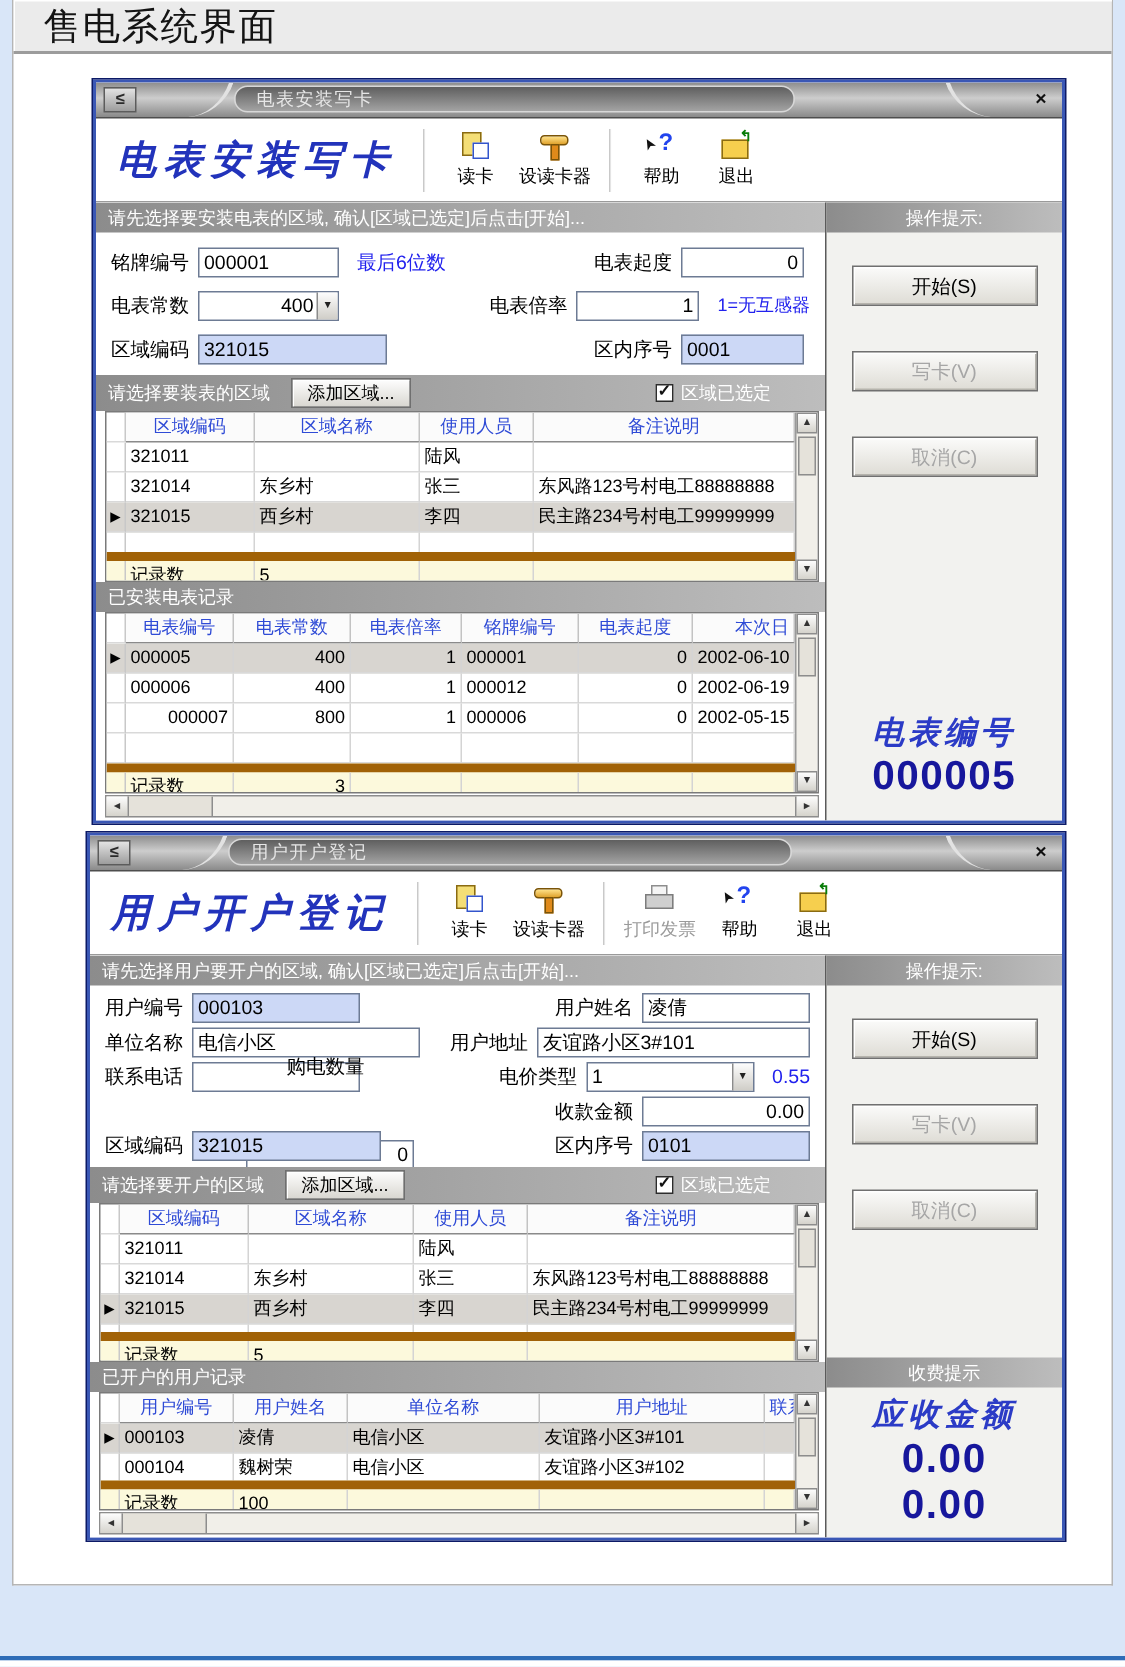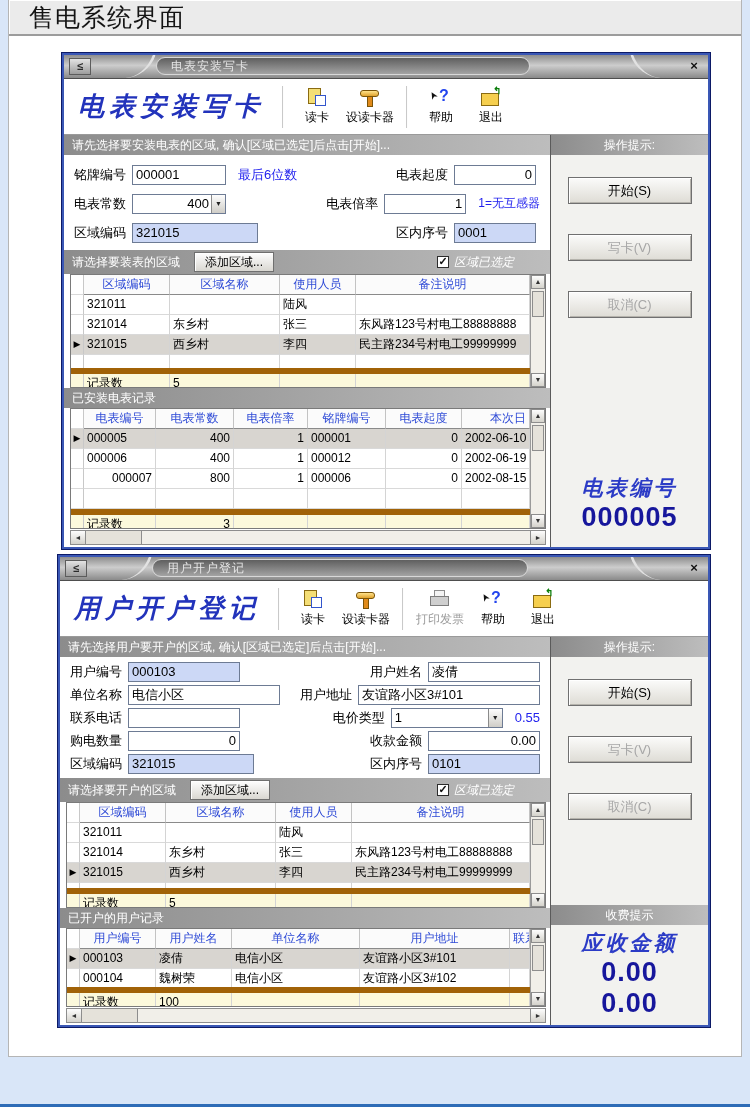--- a/index.html
+++ b/index.html
@@ -61,21 +61,21 @@
   .fin.num { text-align:right; }
   .hint { color:#2222ee; font-size:13px; margin-left:12px; white-space:nowrap; }
   .combo { position:relative; display:inline-block; }
   .combo .fin { width:100%; padding-right:16px; }
   .combo-arrow { position:absolute; right:1px; top:1px; bottom:1px; width:14px; background:linear-gradient(#fdfdfd,#cfcdc7); border-left:1px solid #8b8b8b; font-size:7px; color:#222; display:flex; align-items:center; justify-content:center; }
 
   
   .addbtn { height:20px; padding:0 10px; margin-left:14px; background:linear-gradient(#fefefe,#d9d7d1); border:1px solid #6f6f6f; box-shadow:inset 1px 1px 0 #fff; color:#000; font-size:12px; line-height:18px; }
   .cb { width:12px; height:12px; background:#fff; border:1px solid #2c2c2c; margin-left:auto; margin-right:5px; display:flex; align-items:center; justify-content:center; font-size:11px; font-weight:bold; color:#111; }
   .cb.on::after { content:"✓"; margin-top:-2px; }
-  .cb-label { color:#fff; font-size:12px; margin-right:28px;font-style:italic; }
+  .cb-label { color:#fff; font-size:12px; margin-right:28px; }
 
   
   .grid { margin:0 4px 0 6px; border:1px solid #7a7a7a; background:#fff; display:flex; overflow:hidden; }
   .g-cols { flex:1; min-width:0; display:flex; flex-direction:column; overflow:hidden; }
   .g-row { display:flex; flex:0 0 20px; height:20px; }
   .g-body { flex:1; overflow:hidden; display:flex; flex-direction:column; }
   .g-cell { font-size:12px; line-height:19px; padding:0 3px; border-right:1px solid #d4d4d4; border-bottom:1px solid #d9d9d9; white-space:nowrap; overflow:hidden; }
   .g-head .g-cell { color:#2f4bd6; text-align:center; background:#fbfbfb; border-bottom:1px solid #8a8a8a; border-right:1px solid #c3c3c3; }
   .g-sel { flex:0 0 13px; border-right:1px solid #c8c8c8; border-bottom:1px solid #d9d9d9; font-size:9px; line-height:19px; text-align:center; color:#000; }
   .g-row.sel .g-cell, .g-row.sel .g-sel { background:#d8d5d0; }
@@ -282,21 +282,21 @@
                 <div class="g-cell" style="flex: 0 0 76px; min-width: 0px; text-align: right;">0</div>
                 <div class="g-cell" style="flex: 1 1 auto; min-width: 0px; text-align: left;">2002-06-19</div>
               </div>
               <div class="g-row">
                 <div class="g-sel"></div>
                 <div class="g-cell" style="flex: 0 0 72px; min-width: 0px; text-align: right;">000007</div>
                 <div class="g-cell" style="flex: 0 0 78px; min-width: 0px; text-align: right;">800</div>
                 <div class="g-cell" style="flex: 0 0 74px; min-width: 0px; text-align: right;">1</div>
                 <div class="g-cell" style="flex: 0 0 78px; min-width: 0px; text-align: left;">000006</div>
                 <div class="g-cell" style="flex: 0 0 76px; min-width: 0px; text-align: right;">0</div>
-                <div class="g-cell" style="flex: 1 1 auto; min-width: 0px; text-align: left;">2002-08-15</div>
+                <div class="g-cell" style="flex: 1 1 auto; min-width: 0px; text-align: left;">2002-05-15</div>
               </div>
               <div class="g-row">
                 <div class="g-sel"></div>
                 <div class="g-cell" style="flex: 0 0 72px; min-width: 0px; text-align: left;"></div>
                 <div class="g-cell" style="flex: 0 0 78px; min-width: 0px; text-align: right;"></div>
                 <div class="g-cell" style="flex: 0 0 74px; min-width: 0px; text-align: right;"></div>
                 <div class="g-cell" style="flex: 0 0 78px; min-width: 0px; text-align: left;"></div>
                 <div class="g-cell" style="flex: 0 0 76px; min-width: 0px; text-align: right;"></div>
                 <div class="g-cell" style="flex: 1 1 auto; min-width: 0px; text-align: left;"></div>
               </div>
@@ -417,21 +417,21 @@
           <div class="fcol">
             <span class="flabel">电价类型</span>
             <span class="combo" style="width:112px;">
               <input class="fin" readonly="" value="1" style="">
               <span class="combo-arrow">▼</span>
             </span>
             <span class="hint">0.55</span>
           </div>
         </div>
         <div class="frow h23">
-          <div class="fcol" style="width:306px;">
+          <div class="fcol" style="width:306px;flex-direction:column;">
             <span class="flabel">购电数量</span>
             <input class="fin num" style="width: 112px;" readonly="" value="0">
           </div>
           <div class="fcol">
             <span class="flabel">收款金额</span>
             <input class="fin num" style="width: 112px;" readonly="" value="0.00">
           </div>
         </div>
         <div class="frow h23">
           <div class="fcol" style="width:306px;">

